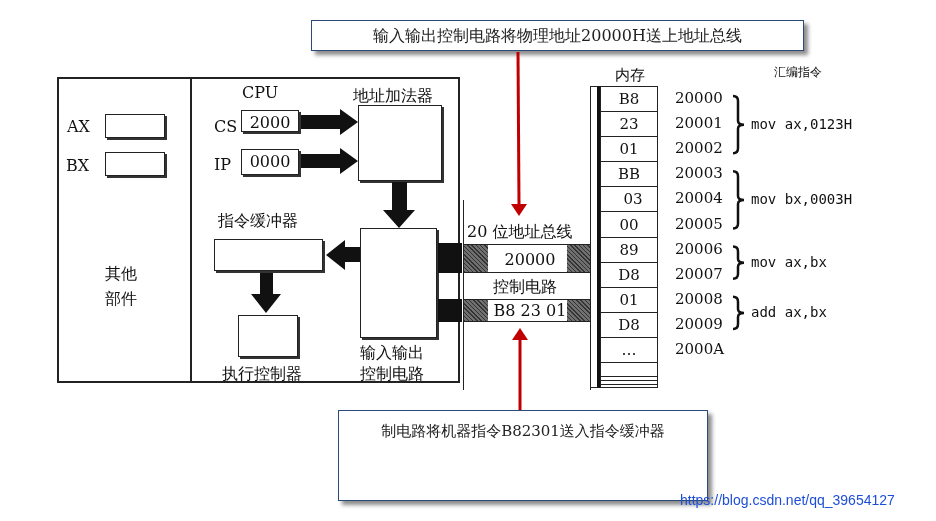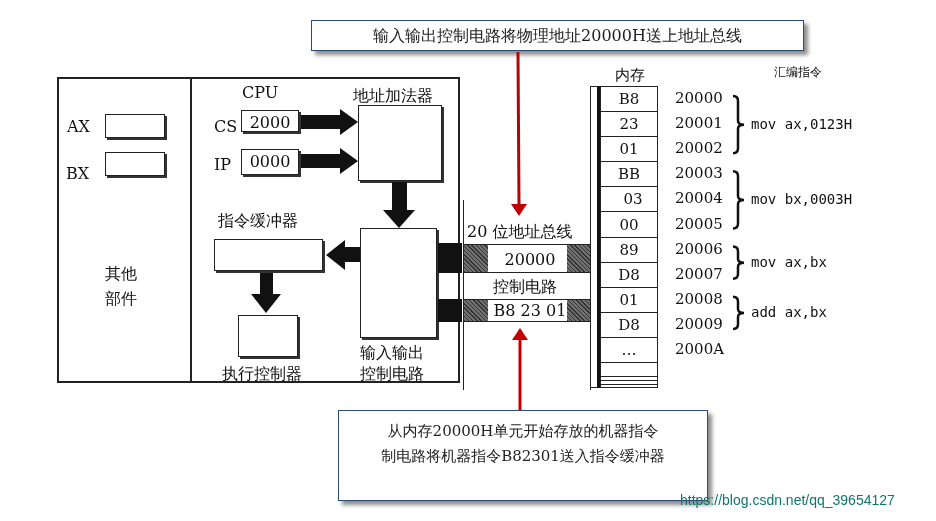--- a/index.html
+++ b/index.html
@@ -23,21 +23,21 @@
   .mem-rail { position:absolute; left:590px; top:86px; width:10px; height:302px;
               border:1.5px solid #222; box-sizing:border-box; border-right:3px solid #111; background:#fff; }
   .mem-cell { position:absolute; left:0; width:100%; height:25px; border-bottom:1.5px solid #222;
               box-sizing:border-box; text-align:center; font-size:15px; line-height:24px; }
   .addr { position:absolute; left:675px; font-size:15px; }
   .asm { position:absolute; left:751px; font-family:"DejaVu Sans Mono", monospace; font-size:14px; }
   .hatch { position:absolute; background:
       repeating-linear-gradient(45deg,#555 0 1px,#bbb 1px 3px),
       #999; background-blend-mode:multiply; }
   .watermark { position:absolute; left:680px; top:492px; font-family:"Liberation Sans", sans-serif;
-               font-size:14px; color:#0f766e; }
+               font-size:14px; color:#1d4ed8; }
 </style>
 </head>
 <body>
 
 <div class="callout" style="left:311px; top:20px; width:493px; height:31px; font-size:16px; line-height:29px;">
   <span>输入输出控制电路将物理地址20000H送上地址总线</span>
 </div>
 
 <svg class="abs" style="left:0;top:0;" width="936" height="521">
   <g>
@@ -49,21 +49,21 @@
     <polygon points="512,340 528,340 520,328" fill="#c00000"></polygon>
   </g>
 </svg>
 
 <div class="txt" style="left:242px; top:58px; font-size:16px;margin-top:25px;">CPU</div>
 <div class="cpu-frame"></div>
 <div class="cpu-divider"></div>
 
 <div class="txt" style="left:67px; top:117px; font-size:16px;">AX</div>
 <div class="reg" style="left:105px; top:114px; width:60px; height:24px;"></div>
-<div class="txt" style="left:66px; top:156px; font-size:16px;margin-top:8px;">BX</div>
+<div class="txt" style="left:66px; top:156px; font-size:16px;">BX</div>
 <div class="reg" style="left:105px; top:152px; width:60px; height:24px;"></div>
 
 <div class="txt" style="left:105px; top:264px; font-size:16px;">其他</div>
 <div class="txt" style="left:105px; top:289px; font-size:16px;">部件</div>
 
 <div class="txt" style="left:214px; top:117px; font-size:16px;">CS</div>
 <div class="reg" style="left:241px; top:110px; width:58px; height:22px; line-height:24px;">2000</div>
 <div class="txt" style="left:214px; top:155px; font-size:16px;">IP</div>
 <div class="reg" style="left:241px; top:149px; width:58px; height:26px; line-height:24px;">0000</div>
 
@@ -145,17 +145,16 @@
     <path d="M733,296.8 Q738,296.8 738,301.8 L738,308.9 Q738,312.9 744,312.9 Q738,312.9 738,316.9 L738,324 Q738,329 733,329" fill="none" stroke="#111" stroke-width="2.5"></path>
   </svg>
 <div id="asmlist">
     <div class="txt asm" style="top: 115.65px;">mov ax,0123H</div>
     <div class="txt asm" style="top: 190.95px;">mov bx,0003H</div>
     <div class="txt asm" style="top: 253.7px;">mov ax,bx</div>
     <div class="txt asm" style="top: 303.9px;">add ax,bx</div>
   </div>
 
 <div class="callout" style="left:338px; top:410px; width:370px; height:91px; font-size:15px; line-height:25px; padding-top:8px;">
-  <div>从内存20000H单元开始存放的机器指令</div>
   <div>制电路将机器指令B82301送入指令缓冲器</div>
 </div>
 
 <div class="watermark">https://blog.csdn.net/qq_39654127</div>
 
 </body></html>

